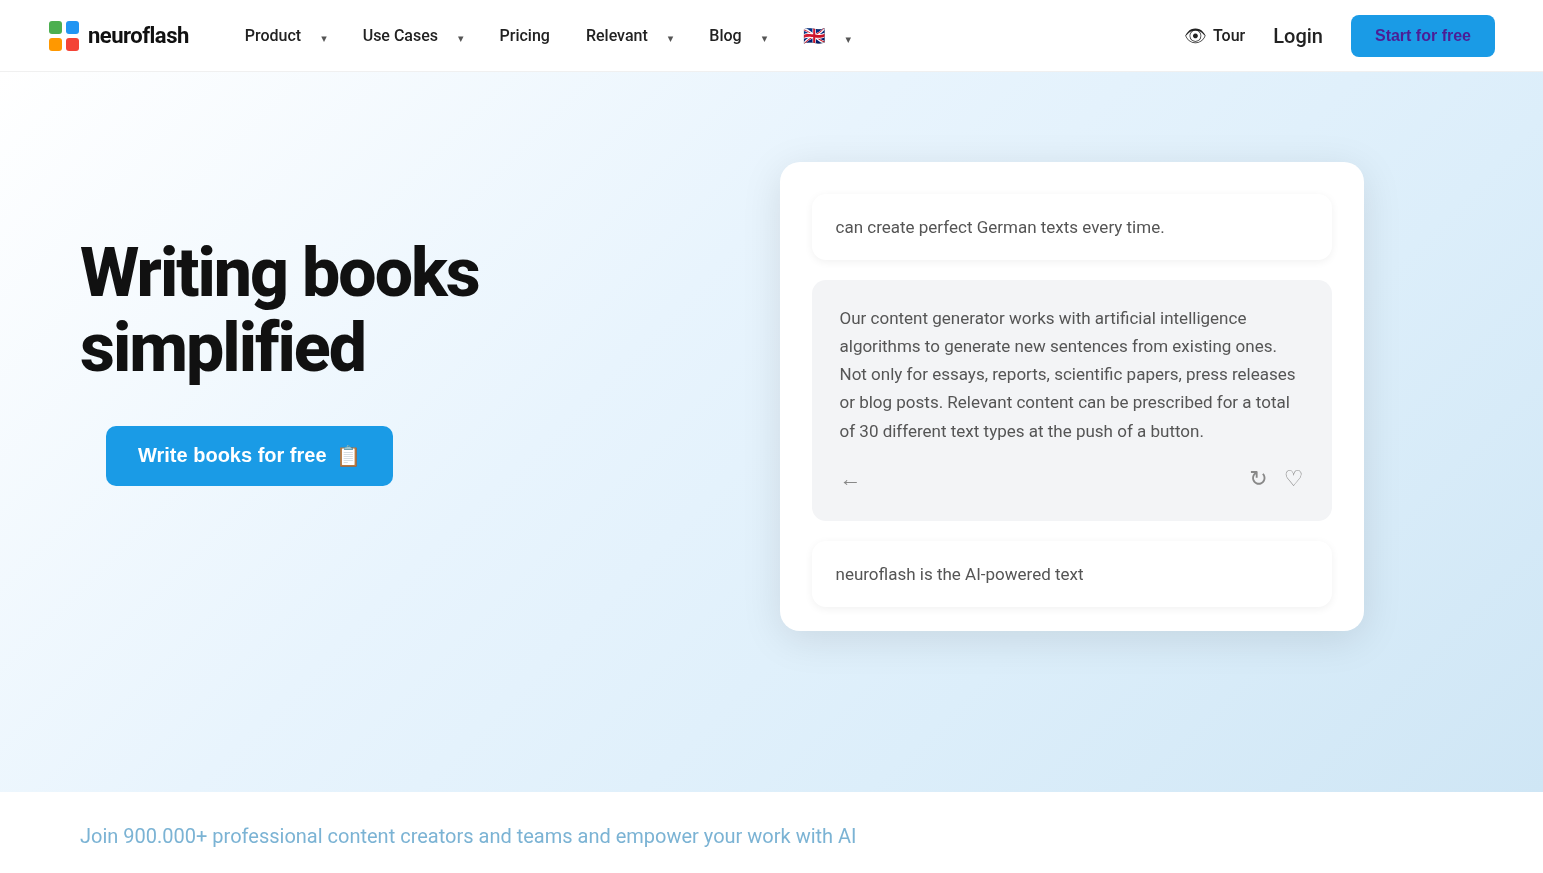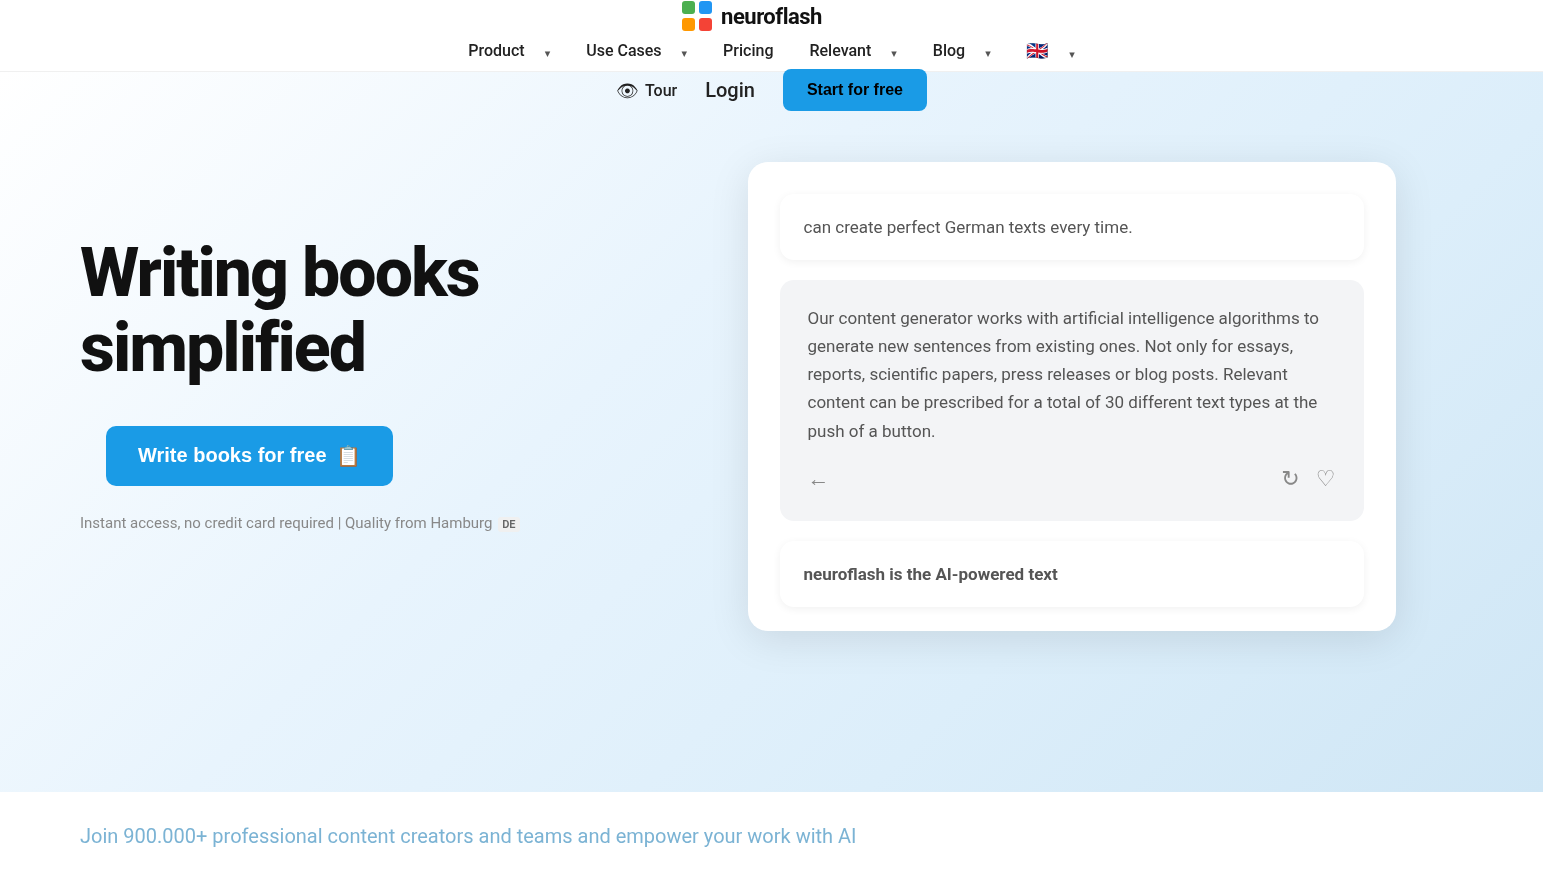--- a/index.html
+++ b/index.html
@@ -15,21 +15,20 @@
     nav {
       display: flex;
       align-items: center;
       padding: 0 48px;
       height: 72px;
       border-bottom: 1px solid #f0f0f0;
       background: #fff;
       position: sticky;
       top: 0;
       z-index: 100;
-      flex-direction: column;
     }
     .logo {
       display: flex;
       align-items: center;
       gap: 8px;
       margin-right: 40px;
       text-decoration: none;
     }
     .logo-icon {
       width: 32px;
@@ -82,21 +81,21 @@
     }
     .nav-login {
       font-size: 20px;
       color: #222;
       cursor: pointer;
       font-weight: 500;
       padding: 8px 12px;
     }
     .btn-start {
       background: #1a9be6;
-      color: #000000;
+      color: #4c1d95;
       border: none;
       border-radius: 8px;
       padding: 12px 24px;
       font-size: 16px;
       font-weight: 600;
       cursor: pointer;
       white-space: nowrap;
       text-align: center;
     }
 
@@ -156,21 +155,21 @@
     .hero-right {
       flex: 1;
       display: flex;
       justify-content: center;
       padding-top: 0;
     }
     .chat-panel {
       background: #fff;
       border-radius: 20px;
       box-shadow: 0 8px 40px rgba(0,0,0,0.10);
-      width: 648px;
+      width: 584px;
       padding: 32px 32px 24px 32px;
       margin-top: 10px;
       display: flex;
       flex-direction: column;
       gap: 20px;
     }
     .chat-bubble-top {
       background: #fff;
       border-radius: 14px;
       padding: 20px 24px;
@@ -204,21 +203,20 @@
       gap: 16px;
     }
     .chat-bubble-bottom {
       background: #fff;
       border-radius: 14px;
       padding: 20px 24px;
       font-size: 17px;
       color: #555;
       line-height: 1.55;
       box-shadow: 0 2px 8px rgba(0,0,0,0.06);
-      font-weight: bold;
     }
 
     
     .bottom-section {
       padding: 32px 80px;
       background: #fff;
     }
     .bottom-text {
       font-size: 20px;
       color: #7bb3d4;
@@ -284,24 +282,20 @@
 <section class="hero">
   <div class="hero-left">
     <h1 class="hero-title">
       <span>Writing books</span><br>
       <span>simplified</span>
     </h1>
     <button class="btn-cta">
       <span>Write books for free</span>
       <span>📋</span>
     </button>
-    <p class="hero-sub">
-      <span>Instant access, no credit card required | Quality from Hamburg</span>
-      <span class="de-badge">DE</span>
-    </p>
   </div>
 
   <div class="hero-right">
     <div class="chat-panel">
 
       <div class="chat-bubble-top">
         <span>can create perfect German texts every time.</span>
       </div>
 
       <div class="chat-bubble-main">

